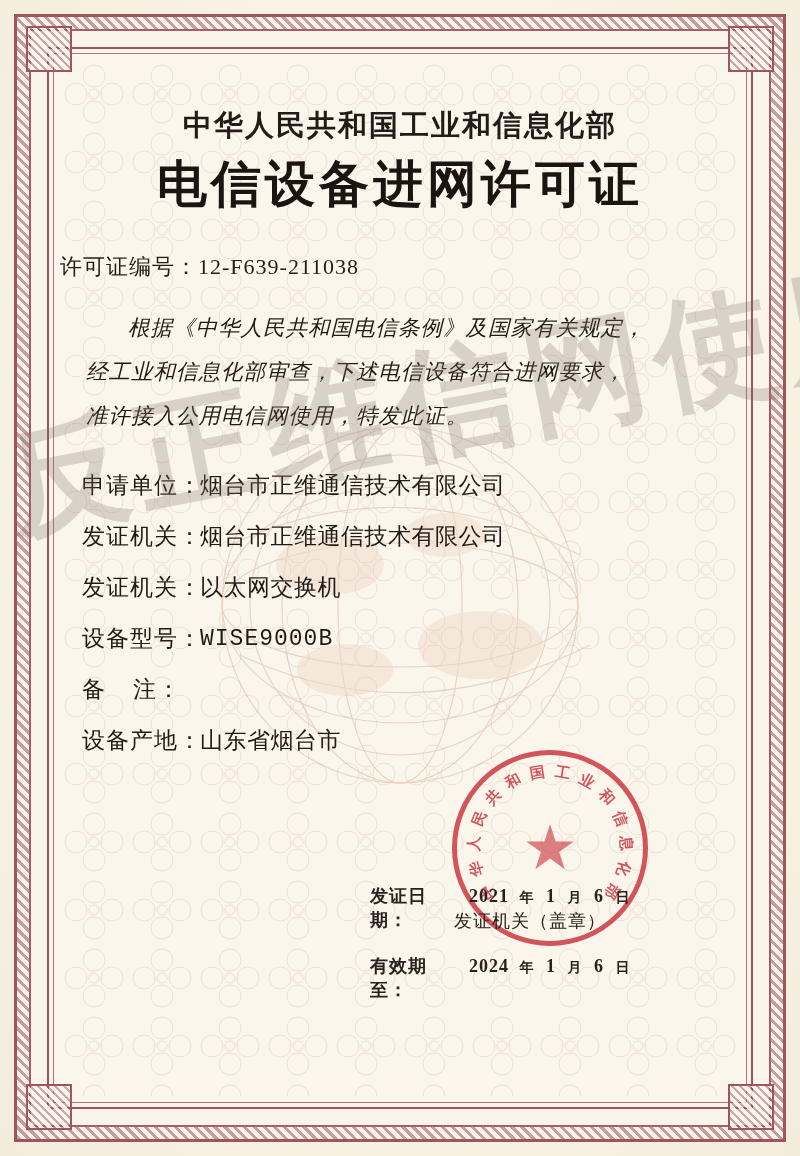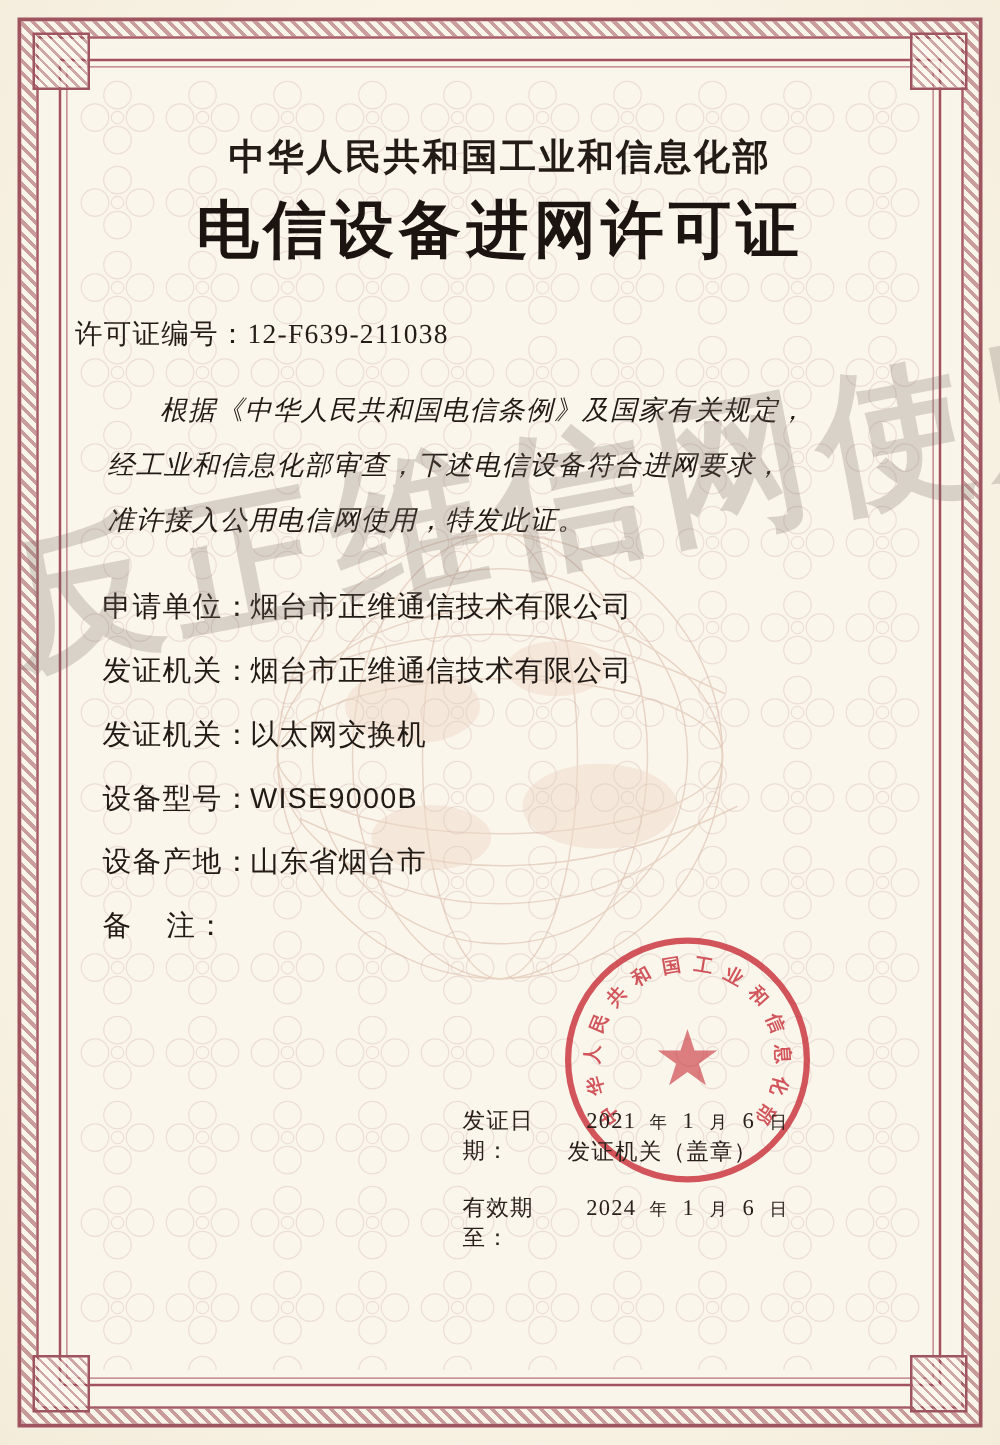--- a/index.html
+++ b/index.html
@@ -152,21 +152,21 @@
   .field-label {
     width: 118px;
     flex: 0 0 118px;
     letter-spacing: 1px;
     white-space: pre;
   }
   .field-value {
     flex: 1;
     letter-spacing: 0.5px;
   }
-  .field-value.mono { font-family: Liberation Sans, sans-serif; letter-spacing: 1px; }
+  .field-value.mono { font-family: Liberation Mono, monospace; letter-spacing: 1px; }
 
   
   .seal-area {
     position: absolute;
     right: 38px;
     top: 690px;
     width: 270px;
     height: 230px;
   }
   .seal {
@@ -209,20 +209,21 @@
     letter-spacing: 1px;
   }
 
   
   .dates {
     position: absolute;
     right: 40px;
     bottom: 72px;
     width: 330px;
     color: #2a211c;
+    font-weight: bold;
   }
   .date-row {
     display: flex;
     align-items: baseline;
     font-size: 18px;
     margin-bottom: 22px;
     letter-spacing: 1px;
   }
   .date-row .dlabel { width: 92px; flex: 0 0 92px; }
   .date-row .dy { width: 54px; text-align: center; }
@@ -321,26 +322,26 @@
       </div>
       <div class="field-row">
         <div class="field-label">发证机关：</div>
         <div class="field-value">以太网交换机</div>
       </div>
       <div class="field-row">
         <div class="field-label">设备型号：</div>
         <div class="field-value mono">WISE9000B</div>
       </div>
       <div class="field-row">
+        <div class="field-label">备    注：</div>
+        <div class="field-value"></div>
+      </div>
+      <div class="field-row">
         <div class="field-label">设备产地：</div>
         <div class="field-value">山东省烟台市</div>
-      </div>
-      <div class="field-row">
-        <div class="field-label">备    注：</div>
-        <div class="field-value"></div>
       </div>
     </div>
 
     <div class="seal-area">
       <div class="seal">
         <div class="seal-arc-text">
             <span style="transform: translate(-62.2556px, 43.5918px) rotate(-125deg) translate(-50%, -50%);">中</span>
             <span style="transform: translate(-73.1397px, 20.654px) rotate(-105.769deg) translate(-50%, -50%);">华</span>
             <span style="transform: translate(-75.8613px, -4.58877px) rotate(-86.5385deg) translate(-50%, -50%);">人</span>
             <span style="transform: translate(-70.1168px, -29.3194px) rotate(-67.3077deg) translate(-50%, -50%);">民</span>

